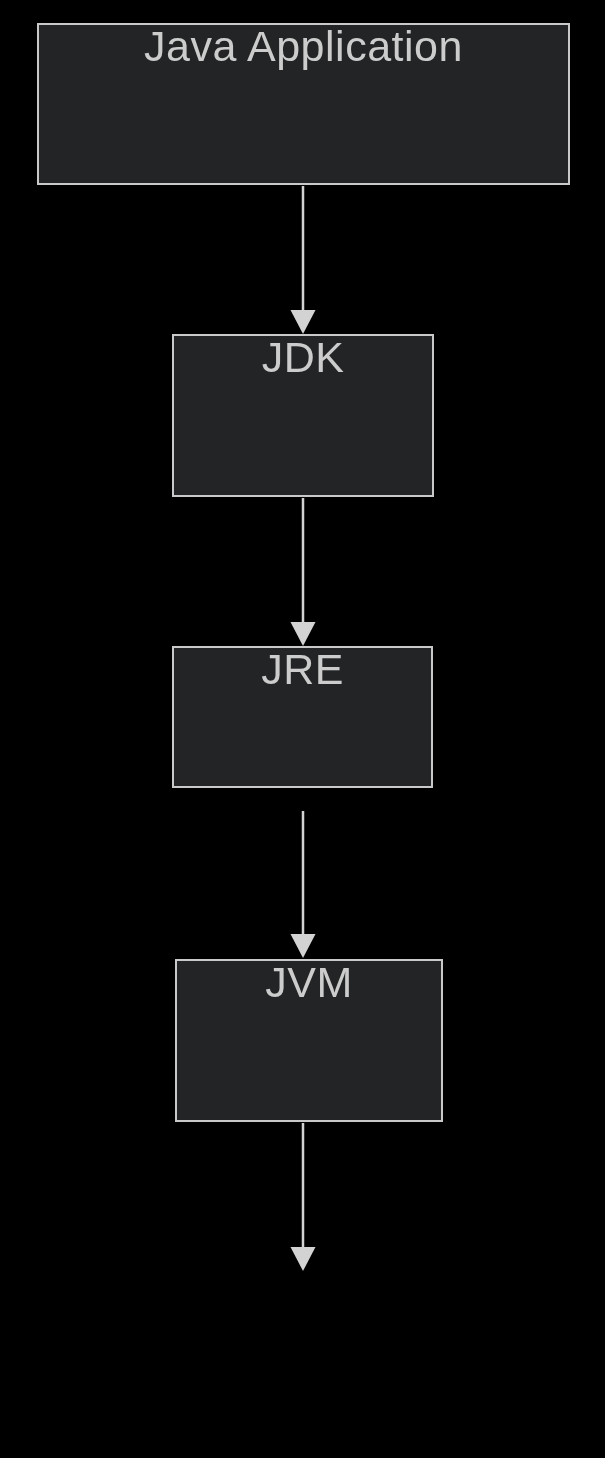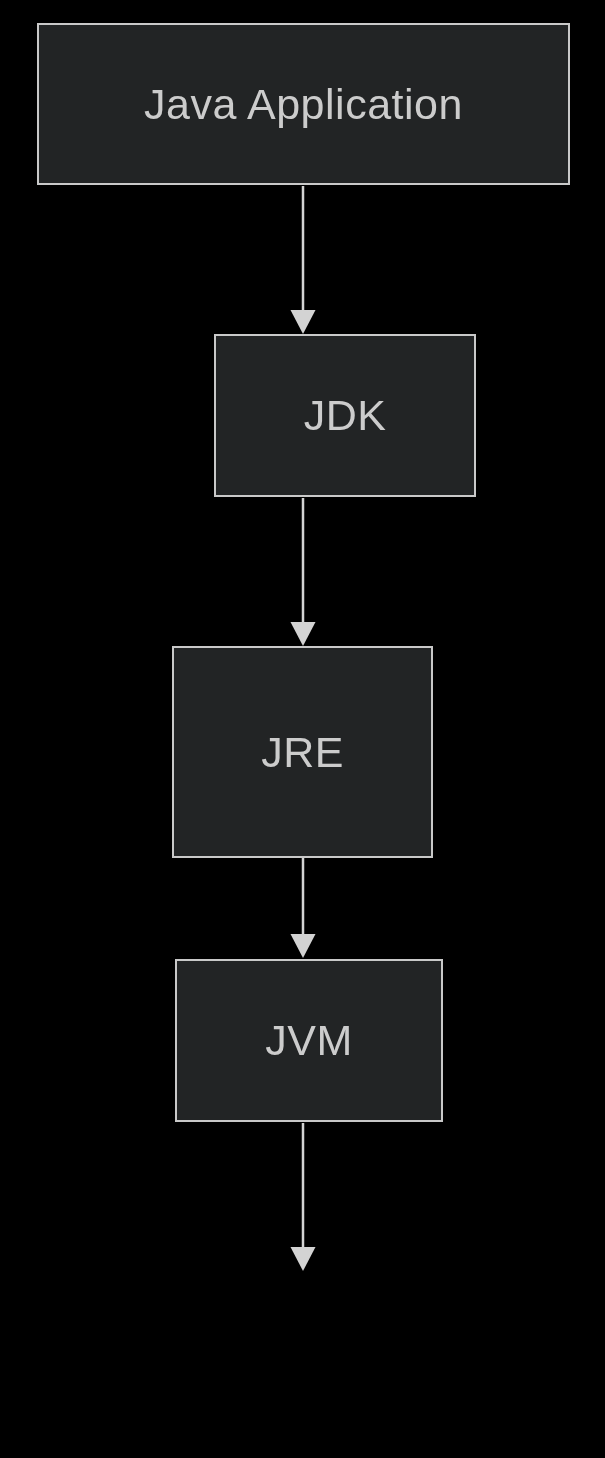--- a/index.html
+++ b/index.html
@@ -34,30 +34,29 @@
     fill: var(--arrow, #d3d3d3);
     stroke: none;
   }
   .node {
     position: absolute;
     box-sizing: border-box;
     background: var(--node_fill, #222425);
     border: 2.5px solid var(--node_border, #c9c9c9);
     color: var(--node_text, #cccccc);
     display: flex;
-    align-items: center;
     justify-content: center;
     text-align: center;
     font-size: 43px;
     letter-spacing: 0.5px;
     line-height: 1;
   }
   #node-java-application { left: 37px;  top: 23px;   width: 533px; height: 162px; }
-  #node-jdk              { left: 172px; top: 334px;  width: 262px; height: 163px; margin-left: 42px; }
-  #node-jre              { left: 172px; top: 646px;  width: 261px; height: 212px; }
+  #node-jdk              { left: 172px; top: 334px;  width: 262px; height: 163px; }
+  #node-jre              { left: 172px; top: 646px;  width: 261px; height: 142px; }
   #node-jvm              { left: 175px; top: 959px;  width: 268px; height: 163px; }
   #node-operating-system { left: 22px;  top: 1272px; width: 561px; height: 161px; }
 </style>
 </head>
 <body>
 
 <div class="diagram">
 
   <svg class="edges-layer" viewBox="0 0 605 1458" xmlns="http://www.w3.org/2000/svg">
     <g>

